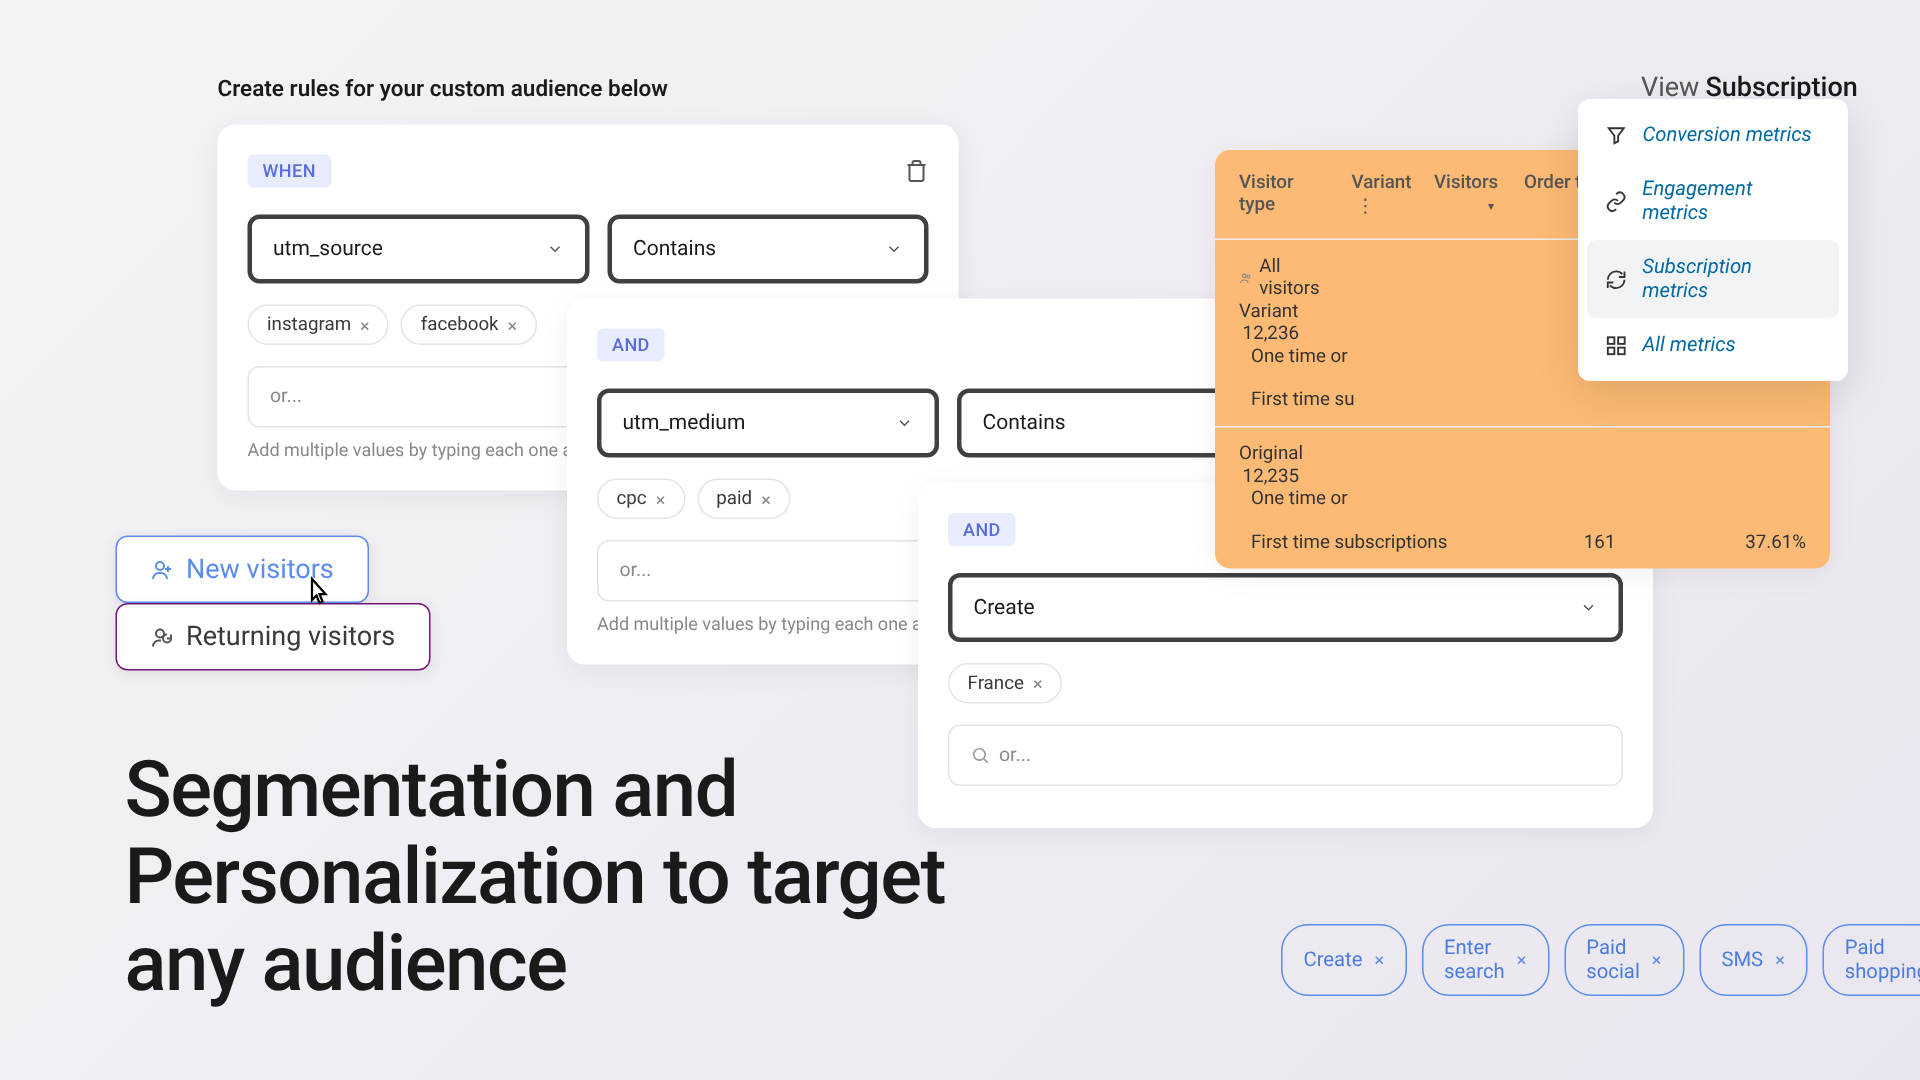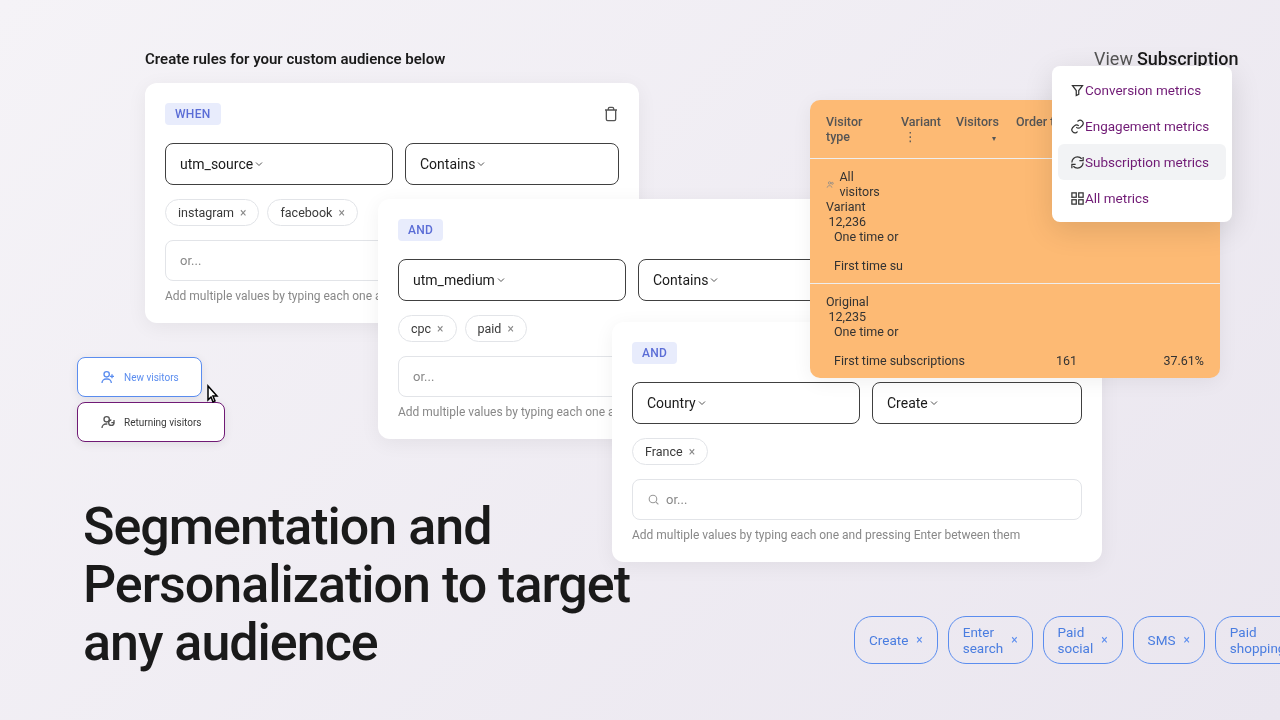--- a/index.html
+++ b/index.html
@@ -10,32 +10,32 @@
 .rule-card { background: #fff; border-radius: 12px; padding: 20px; box-shadow: 0 4px 20px rgba(0,0,0,0.06); position: absolute; }
 .rule-card-1 { top: 83px; left: 145px; width: 494px; }
 .rule-card-2 { top: 199px; left: 378px; width: 490px; }
 .rule-card-3 { top: 322px; left: 612px; width: 490px; }
 
 .rule-header { display: flex; justify-content: space-between; align-items: center; margin-bottom: 18px; }
 .rule-badge { background: #e8ecfc; color: #5b6dd6; font-size: 12px; font-weight: 500; padding: 4px 10px; border-radius: 4px; letter-spacing: 0.3px; text-align: center; }
 .trash-icon { width: 16px; height: 16px; cursor: pointer; }
 
 .dropdown-row { display: flex; gap: 12px; margin-bottom: 14px; }
-.dropdown { flex: 1; display: flex; justify-content: flex-start; align-items: center; border: 1px solid #404040; border-radius: 8px; padding: 12px 14px; background: #fff; cursor: pointer; font-size: 14px; color: #1a1a1a; }
+.dropdown { flex: 1; display: flex; justify-content: space-between; align-items: center; border: 3px solid #404040; border-radius: 8px; padding: 12px 14px; background: #fff; cursor: pointer; font-size: 14px; color: #1a1a1a; }
 .dropdown-small { flex: 0 0 228px; }
 .chevron { width: 12px; height: 12px; }
 
 .tags-row { display: flex; gap: 8px; margin-bottom: 14px; flex-wrap: wrap; }
 .tag { display: inline-flex; align-items: center; gap: 6px; border: 1px solid #e2e4e8; border-radius: 16px; padding: 5px 12px; font-size: 12.5px; color: #3a3a3a; background: #fff; }
 .tag-close { font-size: 12px; color: #888; cursor: pointer; }
 
 .value-input { width: 100%; border: 1px solid #e2e4e8; border-radius: 8px; padding: 12px 14px; font-size: 13px; color: #888; background: #fff; margin-bottom: 8px; display:flex; align-items:center; gap:6px; }
 .helper-text { font-size: 12px; color: #888; }
 
-.visitor-btn { position: absolute; display: inline-flex; align-items: center; gap: 8px; border-radius: 8px; padding: 11px 22px; font-size: 10px; background: #fff; box-shadow: 0 2px 10px rgba(0,0,0,0.08); cursor:pointer; }
+.visitor-btn { position: absolute; display: inline-flex; align-items: center; gap: 8px; border-radius: 8px; padding: 11px 22px; font-size: 18px; background: #fff; box-shadow: 0 2px 10px rgba(0,0,0,0.08); cursor:pointer; }
 .visitor-new { top: 357px; left: 77px; border: 1.5px solid #5b8def; color: #5b8def; }
 .visitor-returning { top: 402px; left: 77px; border: 1px solid #701a75; color: #3a3a3a; }
 .cursor-icon { position: absolute; top: 382px; left: 200px; width: 24px; height: 24px; z-index: 10; }
 
 .hero-text { position: absolute; top: 498px; left: 48px; font-size: 52px; font-weight: 500; color: #1a1a1a; line-height: 1.12; letter-spacing: -1px; max-width: 600px; margin-left: 35px; }
 
 .table-panel { position: absolute; top: 100px; left: 810px; width: 410px; background: #fdba74; border-radius: 10px; box-shadow: 0 4px 20px rgba(0,0,0,0.06); font-size: 12.5px; }
 .table-header { display: flex; padding: 14px 10px; border-bottom: 1px solid #eee; font-weight: 500; color: #555; }
 .th { padding: 0 6px; }
 .th-visitor { width: 75px; }
@@ -48,21 +48,21 @@
 .td-variant { width: 55px; }
 .td-visitors { width: 52px; text-align:right; }
 .td-order { flex: 1; padding-left: 14px; display:flex; justify-content:space-between; }
 .sub-row { padding-top: 4px; padding-bottom: 10px; }
 .sep { border-top: 1px solid #eee; }
 
 .view-label { position: absolute; top: 48px; left: 1094px; font-size: 18px; color: #555; z-index: 5; }
 .view-value { font-weight:500; color:#1a1a1a; margin-left:4px; }
 
 .metrics-dropdown { position: absolute; top: 66px; left: 1052px; width: 180px; background: #fff; border-radius: 8px; box-shadow: 0 8px 30px rgba(0,0,0,0.12); padding: 6px; z-index: 20; }
-.metric-item { display: flex; align-items: center; padding: 10px 12px; font-size: 13.5px; color: #701a75; border-radius: 6px; cursor: pointer; }
+.metric-item { display: flex; align-items: center; gap: 10px; padding: 10px 12px; font-size: 13.5px; color: #0369a1; border-radius: 6px; cursor: pointer; font-style: italic; }
 .metric-item.selected { background: #f2f3f5; }
 .metric-icon { width: 15px; height: 15px; }
 
 .blue-tags { position: absolute; top: 616px; left: 854px; display: flex; gap: 10px; }
 .blue-tag { display: inline-flex; align-items: center; gap: 8px; border: 1.5px solid #5b8def; color: #4a7de0; border-radius: 18px; padding: 7px 14px; font-size: 13.5px; background: transparent; }
 
 .sort-dots { width:10px; display:inline-block; margin-left:3px; }
 </style>
 </head>
 <body>
@@ -144,47 +144,40 @@
 </div>
 
 <div class="rule-card rule-card-3">
   <div class="rule-header">
     <span class="rule-badge">AND</span>
     <svg class="trash-icon" viewBox="0 0 24 24" fill="none" stroke="#555" stroke-width="2">
         <path d="M3 6h18M8 6V4a2 2 0 012-2h4a2 2 0 012 2v2m3 0v14a2 2 0 01-2 2H7a2 2 0 01-2-2V6h14z"></path>
       </svg>
   </div>
   <div class="dropdown-row">
-    <div class="dropdown dropdown-small">
-      <span>Country</span>
-      <svg class="chevron" viewBox="0 0 24 24" fill="none" stroke="#555" stroke-width="2">
-          <path d="M6 9l6 6 6-6"></path>
-        </svg>
-    </div>
     <div class="dropdown">
       <span>Create</span>
       <svg class="chevron" viewBox="0 0 24 24" fill="none" stroke="#555" stroke-width="2">
           <path d="M6 9l6 6 6-6"></path>
         </svg>
     </div>
   </div>
   <div class="tags-row">
     <span class="tag">
         <span>France</span>
         <span class="tag-close">×</span>
       </span>
   </div>
   <div class="value-input">
     <svg width="13" height="13" viewBox="0 0 24 24" fill="none" stroke="#999" stroke-width="2">
         <circle cx="11" cy="11" r="7"></circle>
         <path d="M21 21l-4.35-4.35"></path>
       </svg>
     <span>or...</span>
   </div>
-  <div class="helper-text">Add multiple values by typing each one and pressing Enter between them</div>
 </div>
 
 <div class="visitor-btn visitor-new">
   <svg width="16" height="16" viewBox="0 0 24 24" fill="none" stroke="#5b8def" stroke-width="2">
       <circle cx="10" cy="8" r="4"></circle>
       <path d="M3 21c0-3.3 2.7-6 6-6h2c3.3 0 6 2.7 6 6M18 8v6M21 11h-6"></path>
     </svg>
   <span>New visitors</span>
 </div>
 <div class="visitor-btn visitor-returning">

